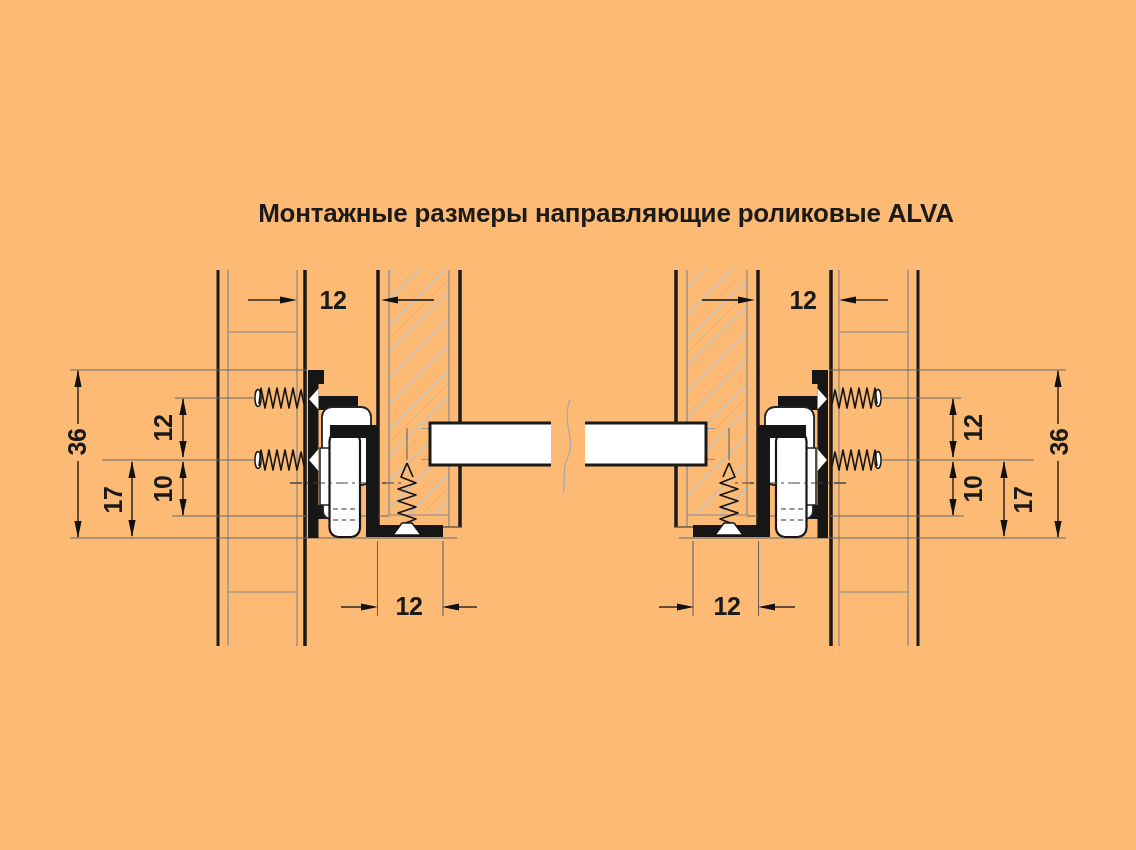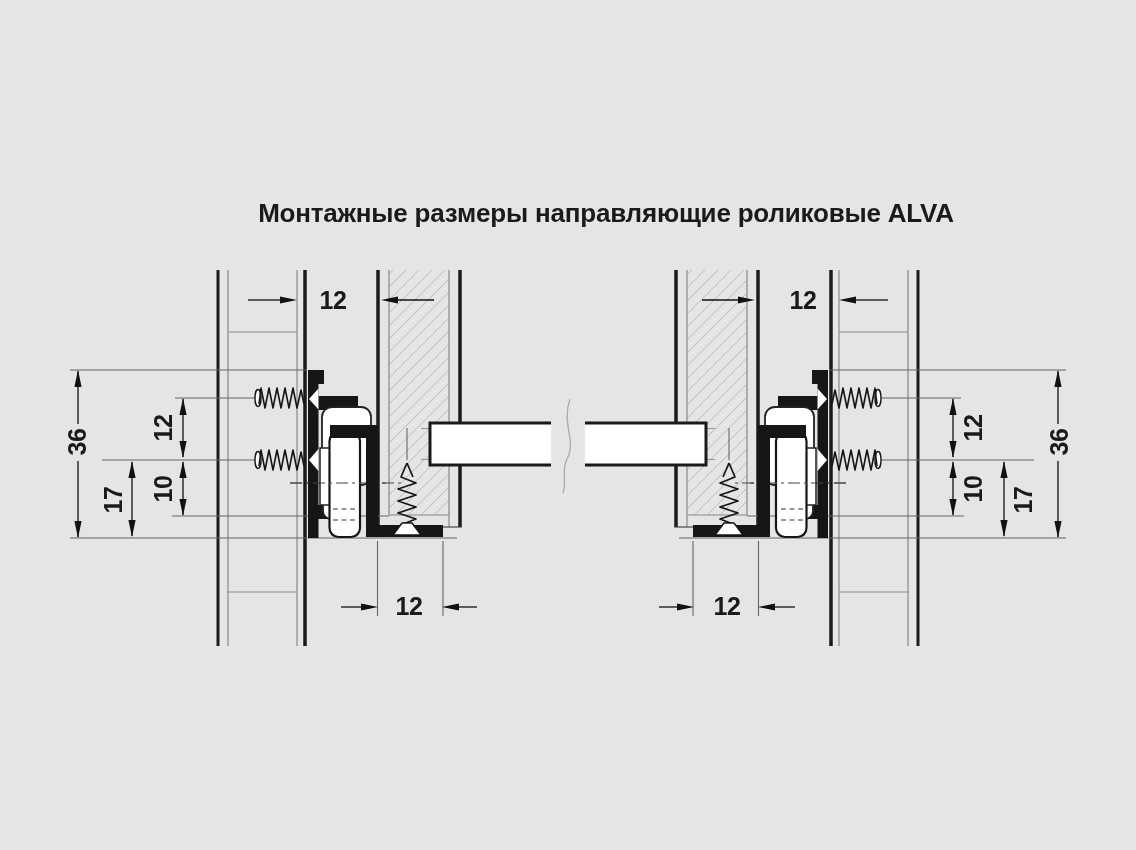--- a/index.html
+++ b/index.html
@@ -1,16 +1,16 @@
 <!DOCTYPE html>
 <html><head>
 <meta charset="utf-8">
 <style>
   html,body{margin:0;padding:0;background:#ffffff;}
-  .stage{position:relative;width:1136px;height:850px;background:#e5e5e5;overflow:hidden;
+  .stage{position:relative;width:1136px;height:850px;background:#fdba74;overflow:hidden;
          font-family:"Liberation Sans",sans-serif;}
   svg{display:block;}
   text{font-family:"Liberation Sans",sans-serif;fill:#1a1a1a;}
   .dim-num{font-size:25px;font-weight:bold;letter-spacing:-0.5px;}
   .title-text{font-size:26px;font-weight:bold;letter-spacing:-0.2px;}
 </style>
 </head>
 <body>
 
 <div class="stage">

